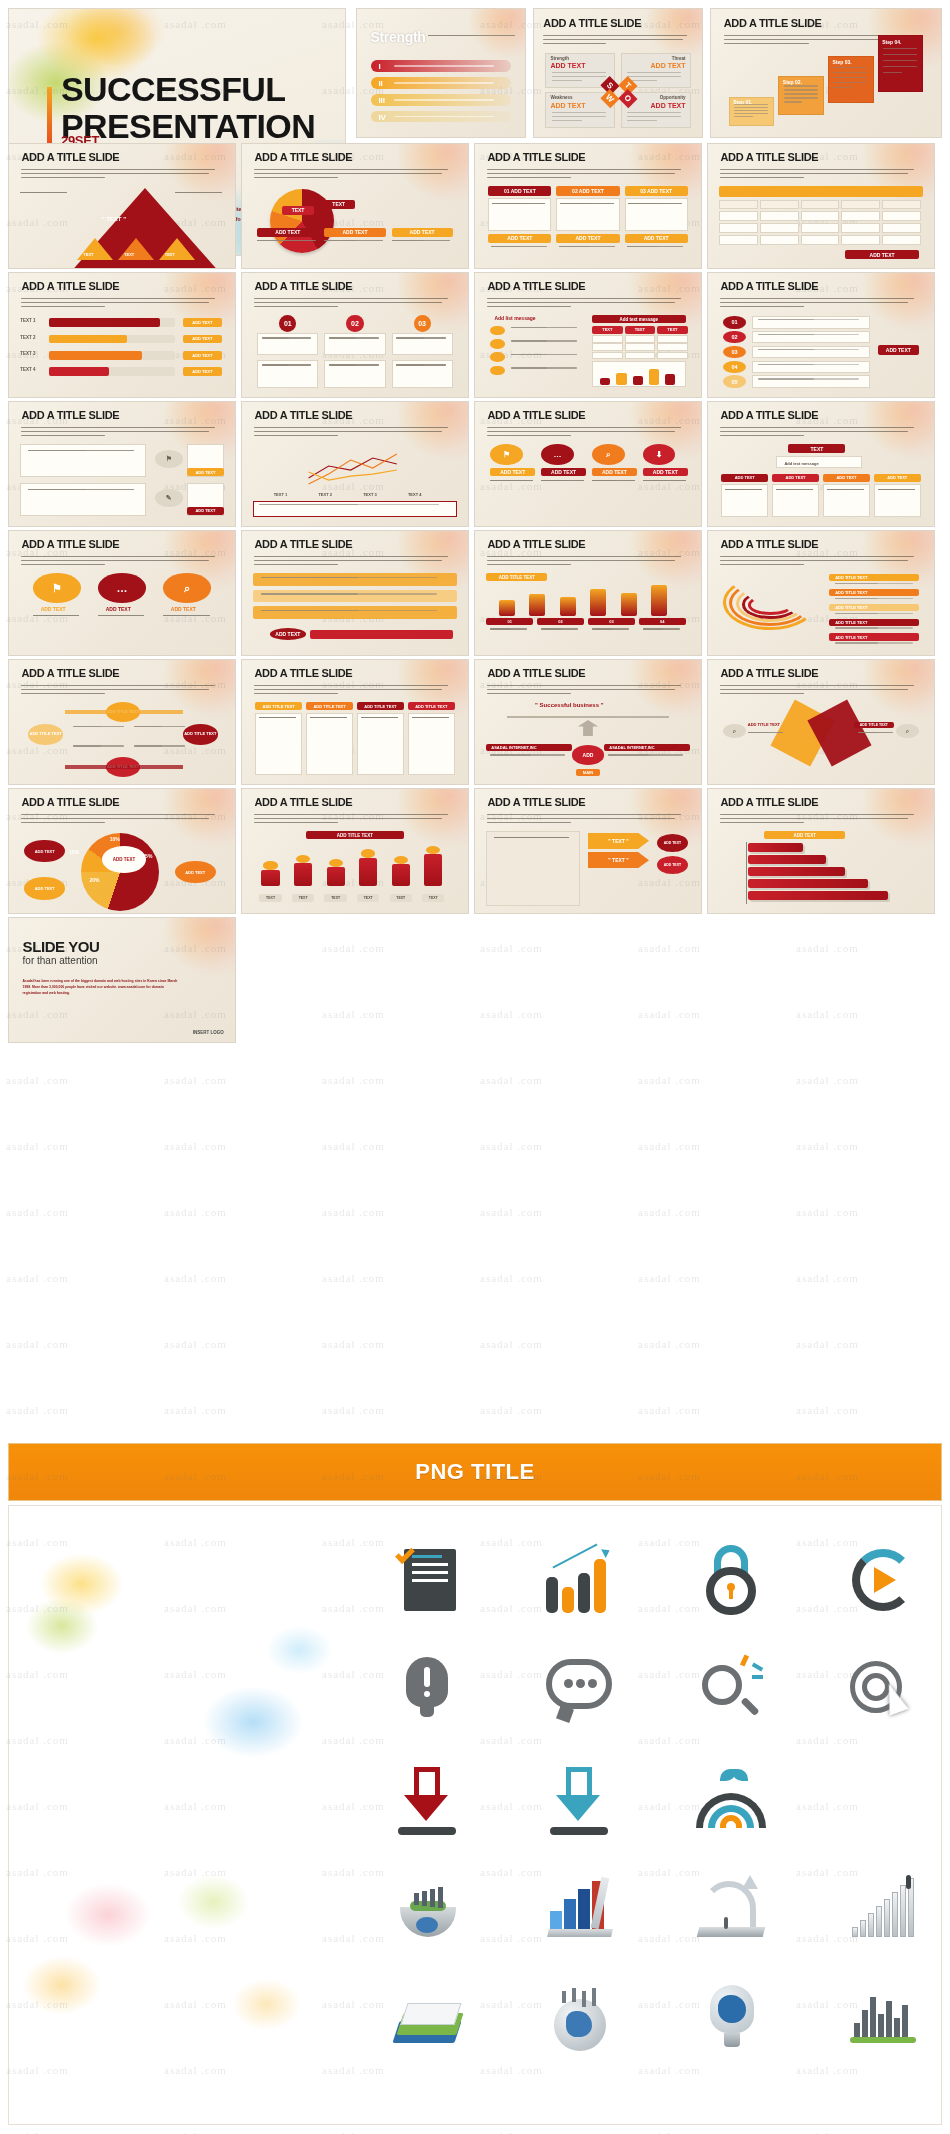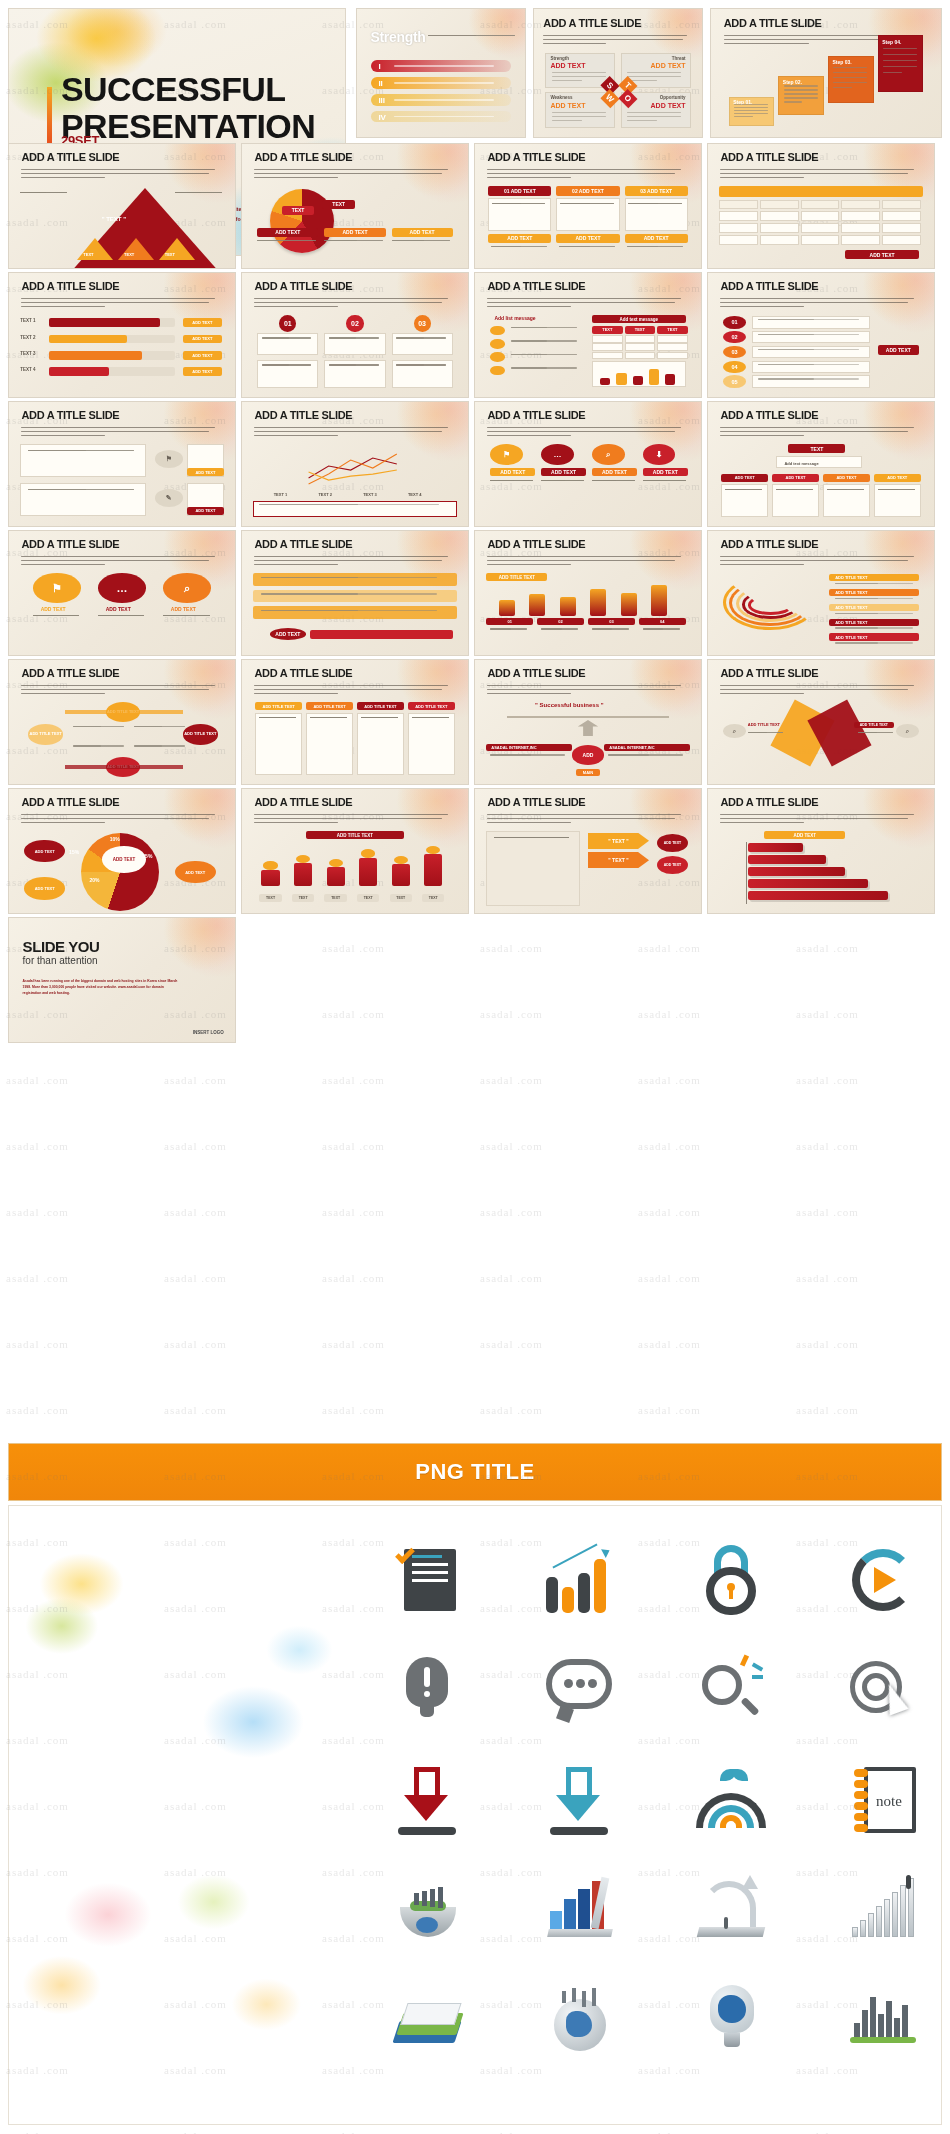--- a/index.html
+++ b/index.html
@@ -1272,32 +1272,20 @@
           <div style="position: absolute; left: 8px; top: 64px; width: 58px; height: 8px; background: rgb(63, 68, 71); border-radius: 4px;"></div>
         </div>
       </div>
       <div class="icoCell" style="left: 332px; top: 246px; width: 120px; height: 96px;">
         <div style="width: 74px; height: 74px; display: flex; align-items: center; justify-content: center; position: relative;">
           <div style="position: absolute; left: 2px; top: 30px; width: 70px; height: 35px; border-top: 7px solid rgb(63, 68, 71); border-right: 7px solid rgb(63, 68, 71); border-left: 7px solid rgb(63, 68, 71); border-image: initial; border-bottom: none; border-radius: 35px 35px 0px 0px;"></div>
           <div style="position: absolute; left: 14px; top: 42px; width: 46px; height: 23px; border-top: 7px solid rgb(58, 163, 190); border-right: 7px solid rgb(58, 163, 190); border-left: 7px solid rgb(58, 163, 190); border-image: initial; border-bottom: none; border-radius: 23px 23px 0px 0px;"></div>
           <div style="position: absolute; left: 26px; top: 52px; width: 22px; height: 13px; border-top: 6px solid rgb(245, 146, 11); border-right: 6px solid rgb(245, 146, 11); border-left: 6px solid rgb(245, 146, 11); border-image: initial; border-bottom: none; border-radius: 11px 11px 0px 0px;"></div>
           <div style="position: absolute; left: 26px; top: 6px; width: 16px; height: 12px; background: rgb(58, 163, 190); border-radius: 10px 0px;"></div>
           <div style="position: absolute; left: 38px; top: 6px; width: 16px; height: 12px; background: rgb(58, 163, 190); border-radius: 0px 10px;"></div>
-        </div>
-      </div>
-      <div class="icoCell" style="left: 484px; top: 246px; width: 120px; height: 96px;">
-        <div style="width: 74px; height: 74px; display: flex; align-items: center; justify-content: center; position: relative;">
-          <div style="position: absolute; left: 18px; top: 4px; width: 52px; height: 66px; border: 4px solid rgb(63, 68, 71); background: rgb(255, 255, 255); border-radius: 2px;"></div>
-          <div style="position: absolute; left: 30px; top: 30px; font-size: 15px; color: rgb(63, 68, 71); font-family: &quot;Liberation Serif&quot;, serif;">note</div>
-          <div style="position: absolute; left: 8px; top: 6px; width: 14px; height: 8px; background: rgb(245, 146, 11); border-radius: 4px;"></div>
-          <div style="position: absolute; left: 8px; top: 17px; width: 14px; height: 8px; background: rgb(245, 146, 11); border-radius: 4px;"></div>
-          <div style="position: absolute; left: 8px; top: 28px; width: 14px; height: 8px; background: rgb(245, 146, 11); border-radius: 4px;"></div>
-          <div style="position: absolute; left: 8px; top: 39px; width: 14px; height: 8px; background: rgb(245, 146, 11); border-radius: 4px;"></div>
-          <div style="position: absolute; left: 8px; top: 50px; width: 14px; height: 8px; background: rgb(245, 146, 11); border-radius: 4px;"></div>
-          <div style="position: absolute; left: 8px; top: 61px; width: 14px; height: 8px; background: rgb(245, 146, 11); border-radius: 4px;"></div>
         </div>
       </div>
       <div class="icoCell" style="left: 28px; top: 356px; width: 120px; height: 96px;">
         <div style="width: 74px; height: 74px; display: flex; align-items: center; justify-content: center; position: relative;">
           <div style="position: absolute; left: 10px; top: 34px; width: 56px; height: 30px; background: linear-gradient(rgb(214, 219, 221), rgb(154, 163, 168)); border-radius: 0px 0px 28px 28px;"></div>
           <div style="position: absolute; left: 20px; top: 28px; width: 36px; height: 10px; background: rgb(106, 168, 79); border-radius: 5px;"></div>
           <div style="position: absolute; left: 24px; top: 20px; width: 5px; height: 12px; background: rgb(86, 96, 106);"></div>
           <div style="position: absolute; left: 32px; top: 18px; width: 5px; height: 15px; background: rgb(86, 96, 106);"></div>
           <div style="position: absolute; left: 40px; top: 16px; width: 5px; height: 18px; background: rgb(86, 96, 106);"></div>
           <div style="position: absolute; left: 48px; top: 14px; width: 5px; height: 21px; background: rgb(86, 96, 106);"></div>

